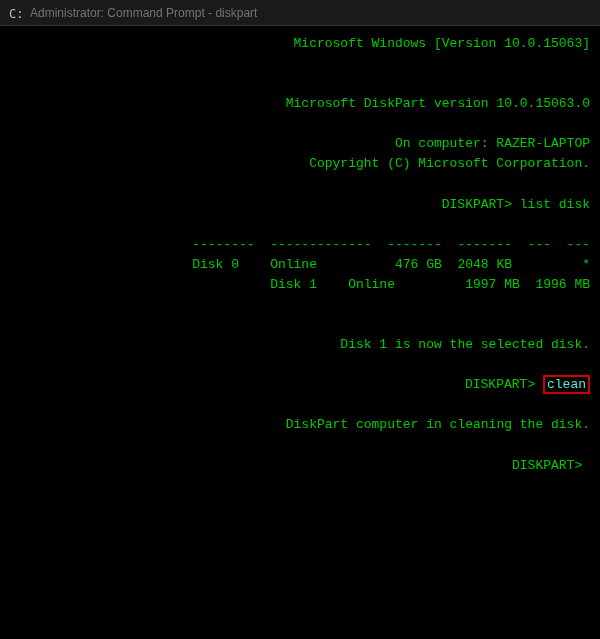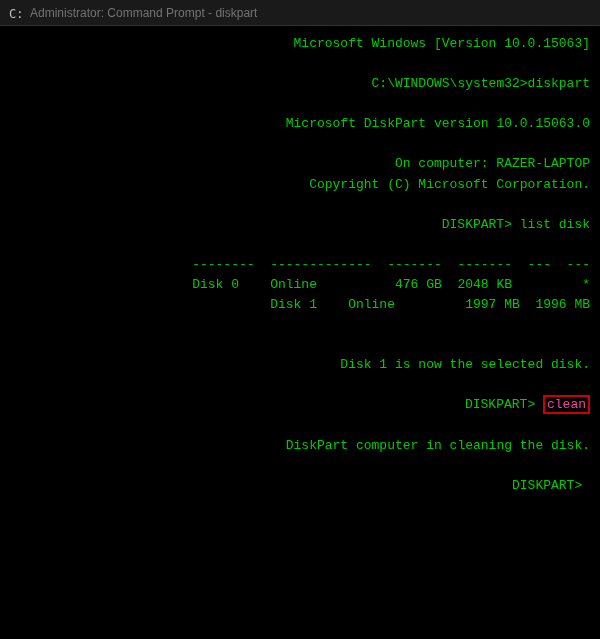--- a/index.html
+++ b/index.html
@@ -55,21 +55,21 @@
     }
 
     .terminal-line.blank {
       height: 20px;
       display: block;
     }
 
     .highlight-clean {
       background: transparent;
       border: 2px solid #cc0000;
-      color: #ec4899;
+      color: #5eead4;
       font-size: 13px;
       font-family: 'Courier New', Courier, monospace;
       padding: 0 2px;
       display: inline;
     }
   </style>
 </head>
 <body>
 
 <div>
@@ -78,21 +78,20 @@
       <rect width="16" height="16" fill="#1a1a1a"></rect>
       <rect x="1" y="1" width="14" height="14" fill="#1a1a1a"></rect>
       <text x="1" y="13" font-size="12" fill="#c0c0c0" font-family="monospace">C:</text>
     </svg>
     <span class="title-bar-text">Administrator: Command Prompt - diskpart</span>
   </div>
 
   <div class="terminal-body">
     <div class="terminal-line">Microsoft Windows [Version 10.0.15063]</div>
     <div class="terminal-line blank"></div>
-    <div class="terminal-line">C:\WINDOWS\system32&gt;diskpart</div>
     <div class="terminal-line blank"></div>
     <div class="terminal-line">Microsoft DiskPart version 10.0.15063.0</div>
     <div class="terminal-line blank"></div>
     <div class="terminal-line">On computer: RAZER-LAPTOP</div>
     <div class="terminal-line">Copyright (C) Microsoft Corporation.</div>
     <div class="terminal-line blank"></div>
     <div class="terminal-line">DISKPART&gt; list disk</div>
     <div class="terminal-line blank"></div>
     <div class="terminal-line">  --------  -------------  -------  -------  ---  ---</div>
     <div class="terminal-line">  Disk 0    Online          476 GB  2048 KB         *</div>

